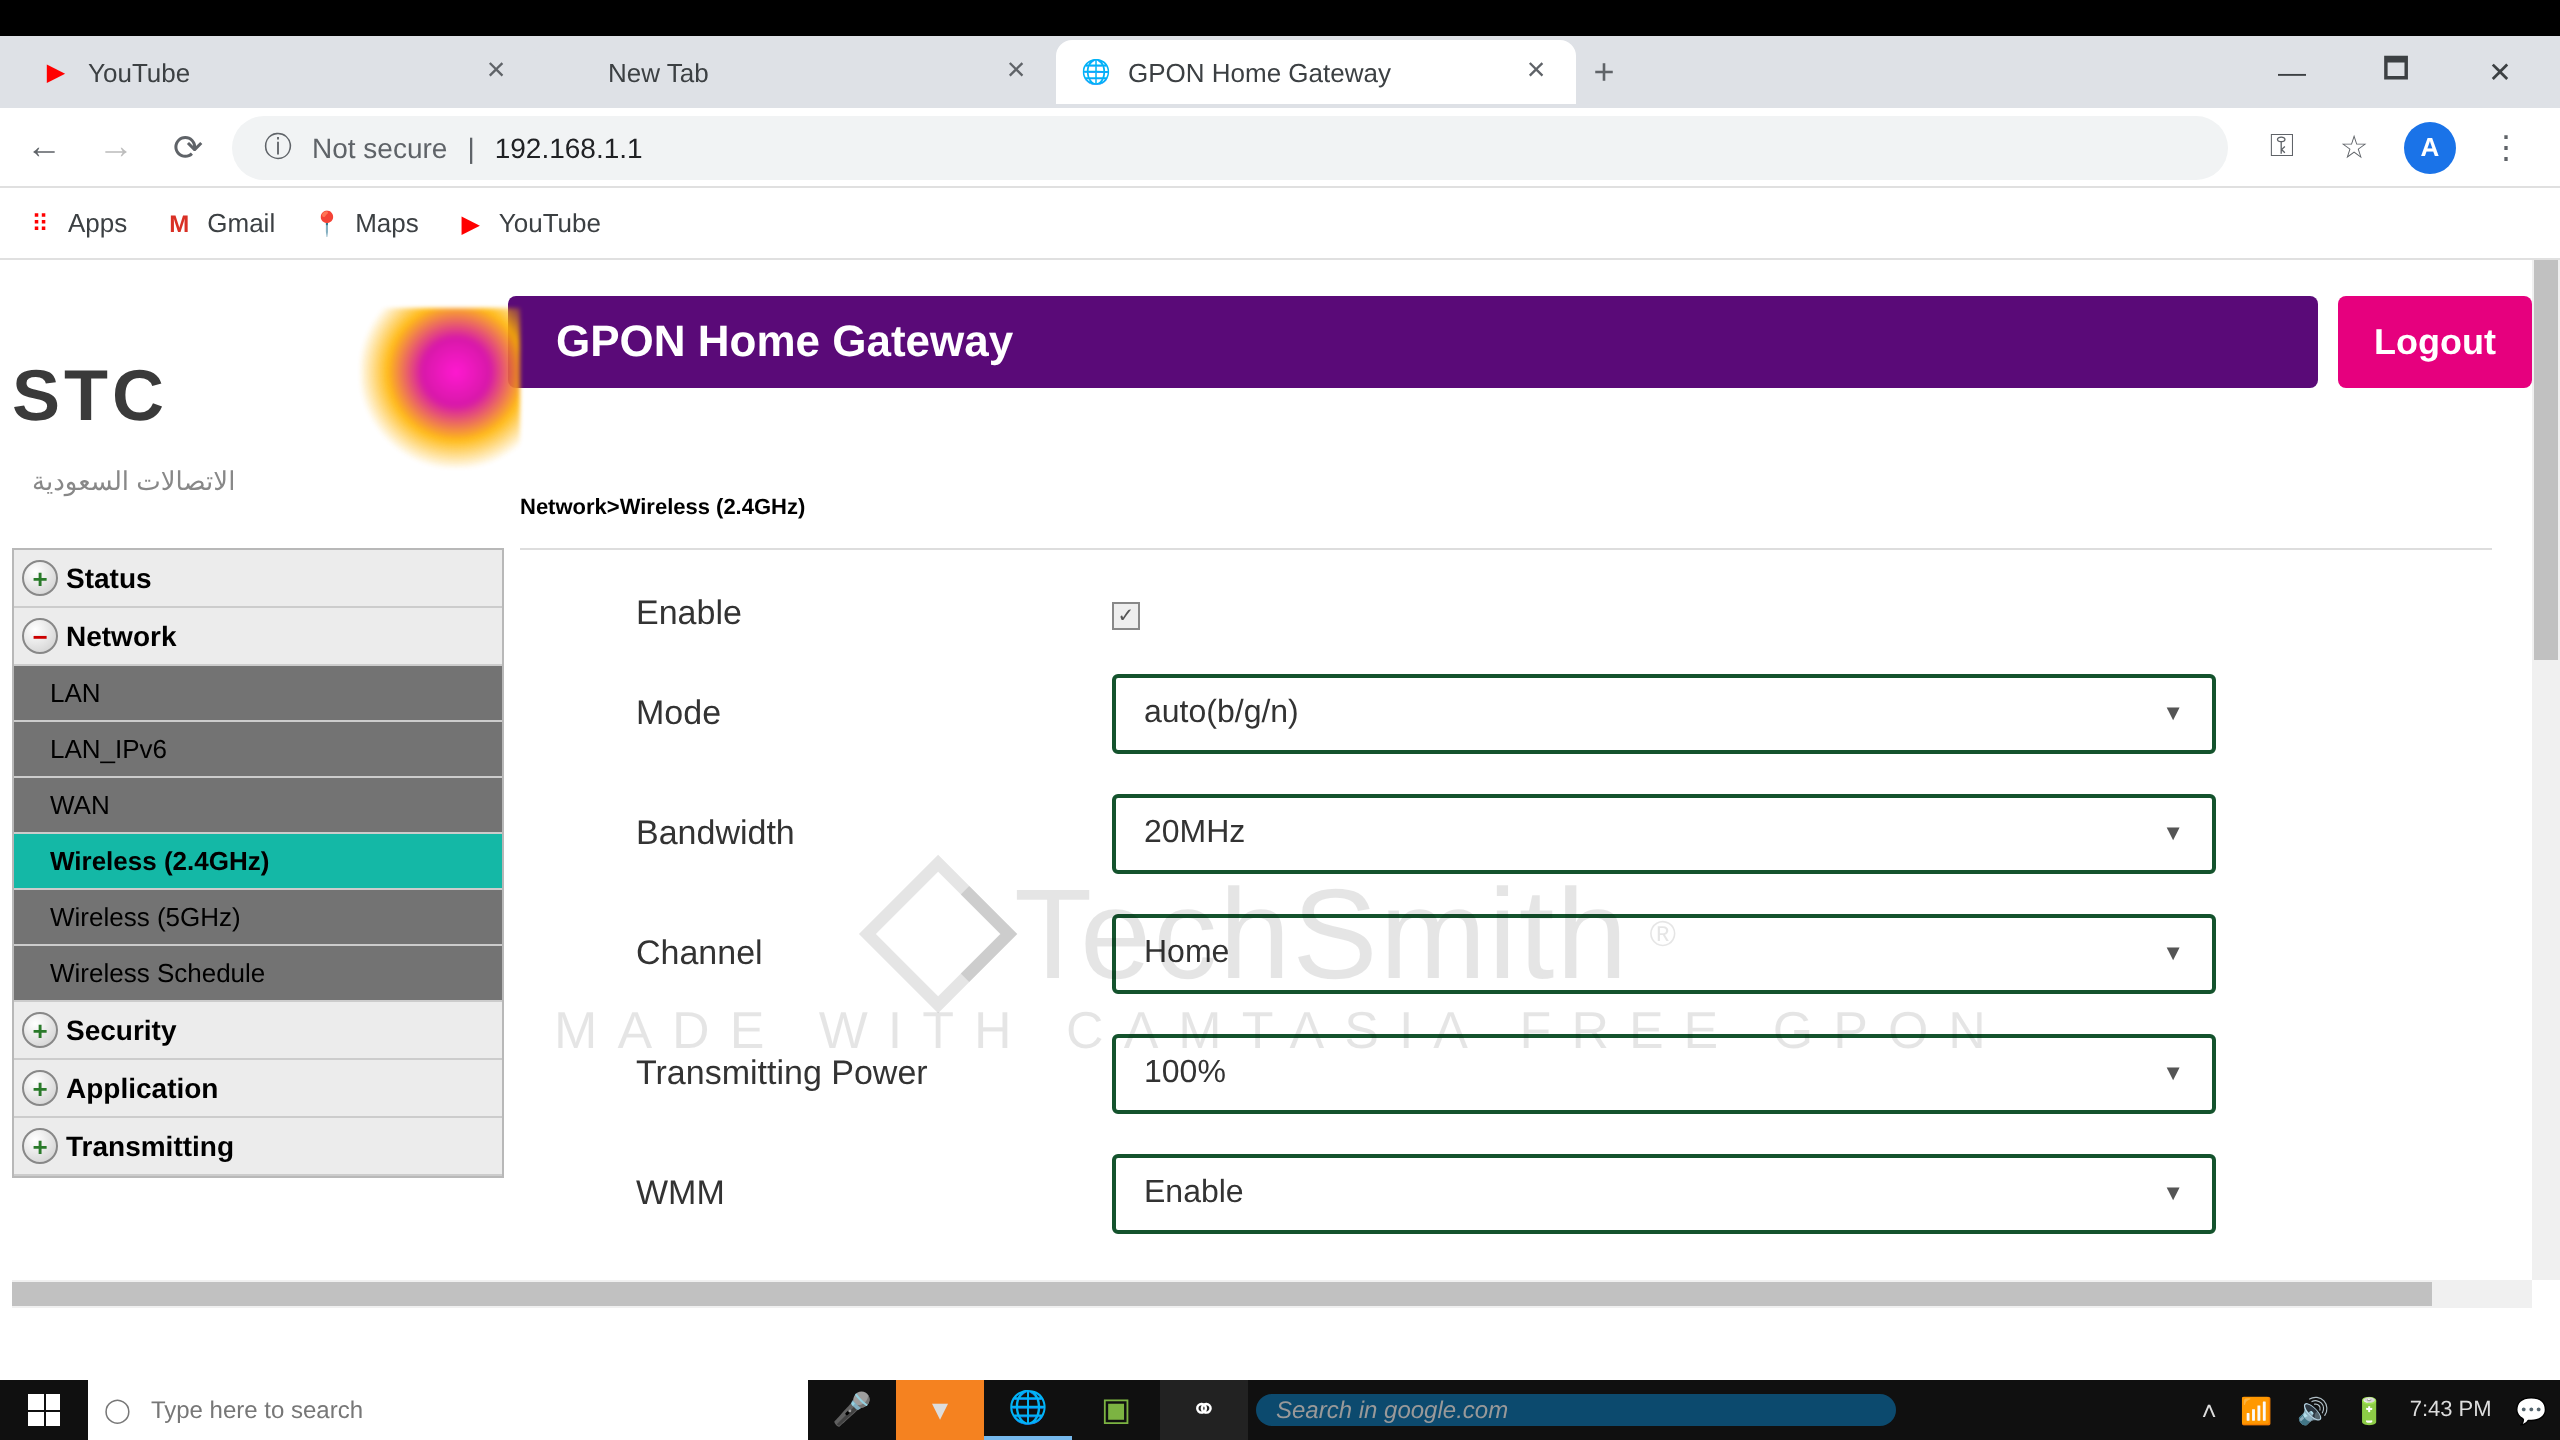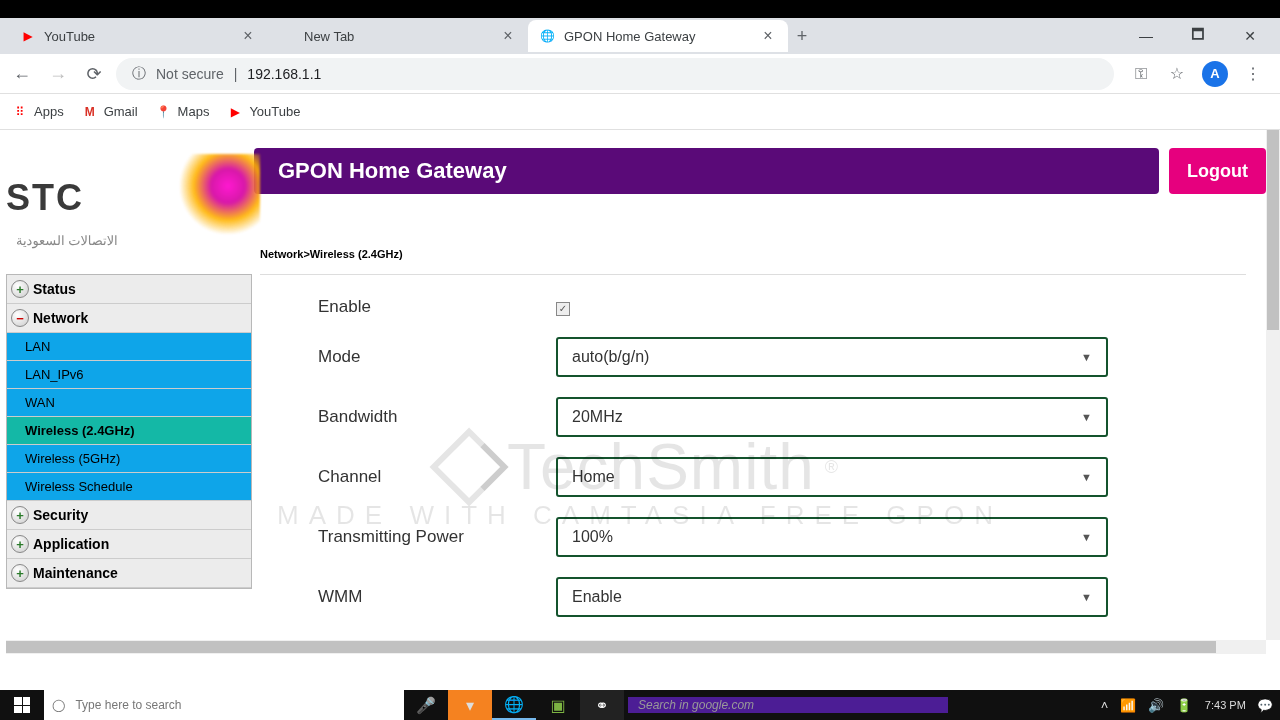--- a/index.html
+++ b/index.html
@@ -47,21 +47,21 @@
 .stc-ar { font-size: 13px; color: #888; position: absolute; bottom: 0; left: 10px; }
 .logo-blob { position: absolute; right: -6px; top: 6px; width: 80px; height: 80px; background: radial-gradient(circle at 60% 40%, #f0c 0%, #d400a0 25%, #ffb300 50%, rgba(255,255,255,0) 72%); filter: blur(1px); opacity: .9; }
 
 .header-banner { height: 46px; background: #5a0a78; color: #fff; font-size: 22px; font-weight: bold; display: flex; align-items: center; padding: 0 24px; border-radius: 4px; flex: 1; margin-right: 10px; }
 .logout-btn { background: #e6007e; color: #fff; font-weight: bold; font-size: 18px; height: 46px; padding: 0 18px; border-radius: 4px; display: flex; align-items: center; cursor: pointer; }
 
 .gateway-body { display: flex; padding: 0 0 0 6px; align-items: flex-start; }
 .sidebar { width: 246px; border: 1px solid #b8b8b8; font-size: 14px; margin-top: 26px; }
 .side-section { display: flex; align-items: center; gap: 4px; padding: 5px 4px; background: #ececec; border-bottom: 1px solid #ccc; font-weight: bold; cursor: pointer; }
 .side-section.expanded { background: #ececec; }
-.side-subitem { padding: 6px 18px; background: #0ea5e9; border-bottom: 1px solid #ccc; cursor: pointer; font-size: 13px; }
+.side-subitem { padding: 6px 18px; background: #737373; border-bottom: 1px solid #ccc; cursor: pointer; font-size: 13px; }
 .side-subitem.active { background: #14b8a6; font-weight: bold; }
 .side-icon { width: 18px; height: 18px; border-radius: 50%; background: radial-gradient(circle at 35% 30%, #fff, #ccc); border: 1px solid #888; display: flex; align-items: center; justify-content: center; font-size: 13px; font-weight: bold; line-height: 1; }
 .side-icon.plus { color: #2a7a2a; }
 .side-icon.minus { color: #c00; }
 
 .main { flex: 1; padding: 0 20px 0 8px; }
 .breadcrumb { font-weight: bold; font-size: 11px; margin-top: 0; margin-bottom: 14px; }
 .hr { border: none; border-top: 1px solid #ddd; margin-bottom: 22px; }
 .row { display: flex; align-items: center; margin-bottom: 20px; }
 .row .label { width: 296px; padding-left: 58px; font-size: 17px; color: #333; }
@@ -78,21 +78,21 @@
 .wm-logo::after { content: ""; position: absolute; right: -6px; top: -6px; width: 28px; height: 28px; border-top: 6px solid rgba(0,0,0,0.10); border-right: 6px solid rgba(0,0,0,0.10); }
 
 
 .taskbar { position: absolute; left: 0; right: 0; bottom: 0; height: 30px; background: #101010; display: flex; align-items: center; color: #ddd; font-size: 12px; }
 .taskbar .start { width: 44px; height: 100%; display: flex; align-items: center; justify-content: center; background: #101010; }
 .win-logo { width: 16px; height: 16px; display: grid; grid-template-columns: 1fr 1fr; grid-template-rows: 1fr 1fr; gap: 1px; }
 .win-logo span { background: #fff; }
 .search-box { display: flex; align-items: center; background: #fff; color: #777; height: 100%; width: 360px; padding: 0 8px; gap: 10px; }
 .tb-icon { width: 44px; height: 100%; display: flex; align-items: center; justify-content: center; cursor: pointer; font-size: 16px; }
 .tb-icon.active { border-bottom: 2px solid #76b9ed; }
-.tb-pill { background: #4c1d95; color: #999; height: 16px; width: 320px; border-radius: 0; display: flex; align-items: center; padding: 0 10px; font-style: italic; margin-left: 4px; }
+.tb-pill { background: #0c4a6e; color: #999; height: 16px; width: 320px; border-radius: 12px; display: flex; align-items: center; padding: 0 10px; font-style: italic; margin-left: 4px; }
 .tray { margin-left: auto; display: flex; align-items: center; gap: 12px; padding-right: 6px; }
 .tray .t-icon { font-size: 13px; cursor: pointer; }
 .tray .clock { text-align: right; line-height: 1; font-size: 11px; }
 
 .yt-red { color: #f00; }
 .gm-icon { color: #d93025; font-weight: bold; }
 .globe { color: #666; }
 </style>
 </head>
 <body>
@@ -194,21 +194,21 @@
         <div class="side-section">
           <span class="side-icon plus">+</span>
           <span>Security</span>
         </div>
         <div class="side-section">
           <span class="side-icon plus">+</span>
           <span>Application</span>
         </div>
         <div class="side-section">
           <span class="side-icon plus">+</span>
-          <span>Maintenance</span>
+          <span>Transmitting</span>
         </div>
       </div>
 
       <div class="main">
         <div class="breadcrumb">Network&gt;Wireless (2.4GHz)</div>
         <hr class="hr">
 
         <div class="row">
           <div class="label">Enable</div>
           <div class="control"><span class="cb">✓</span></div>

